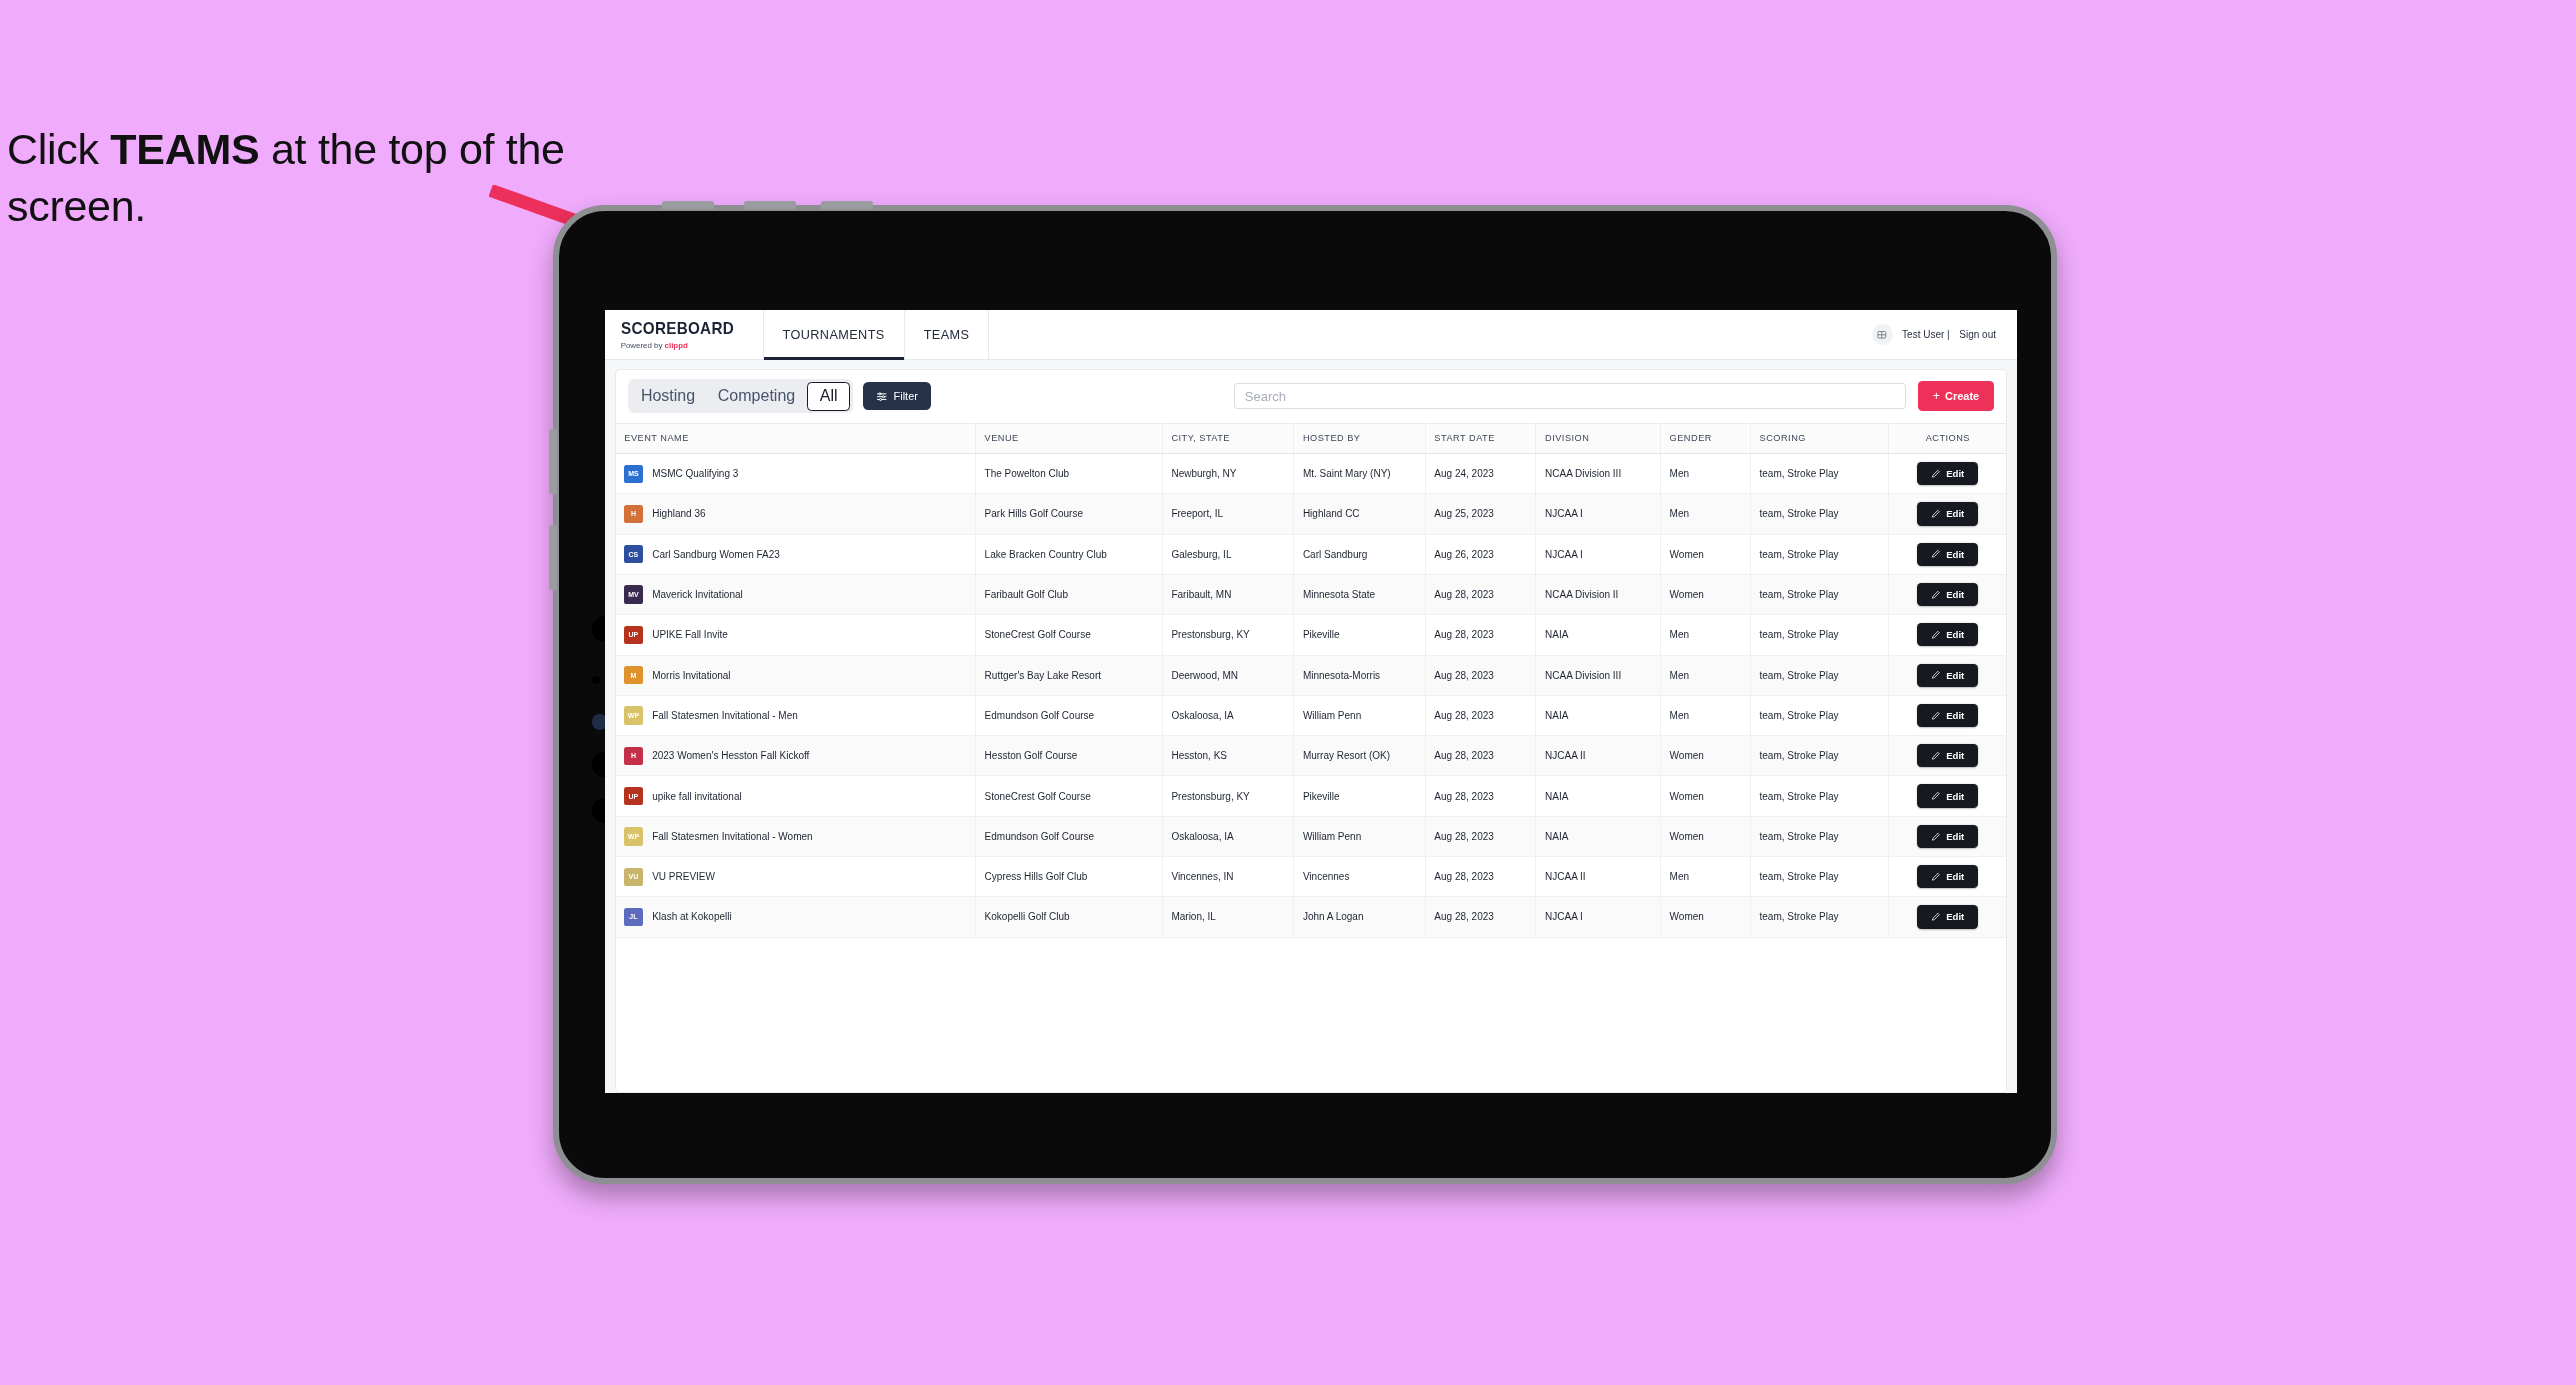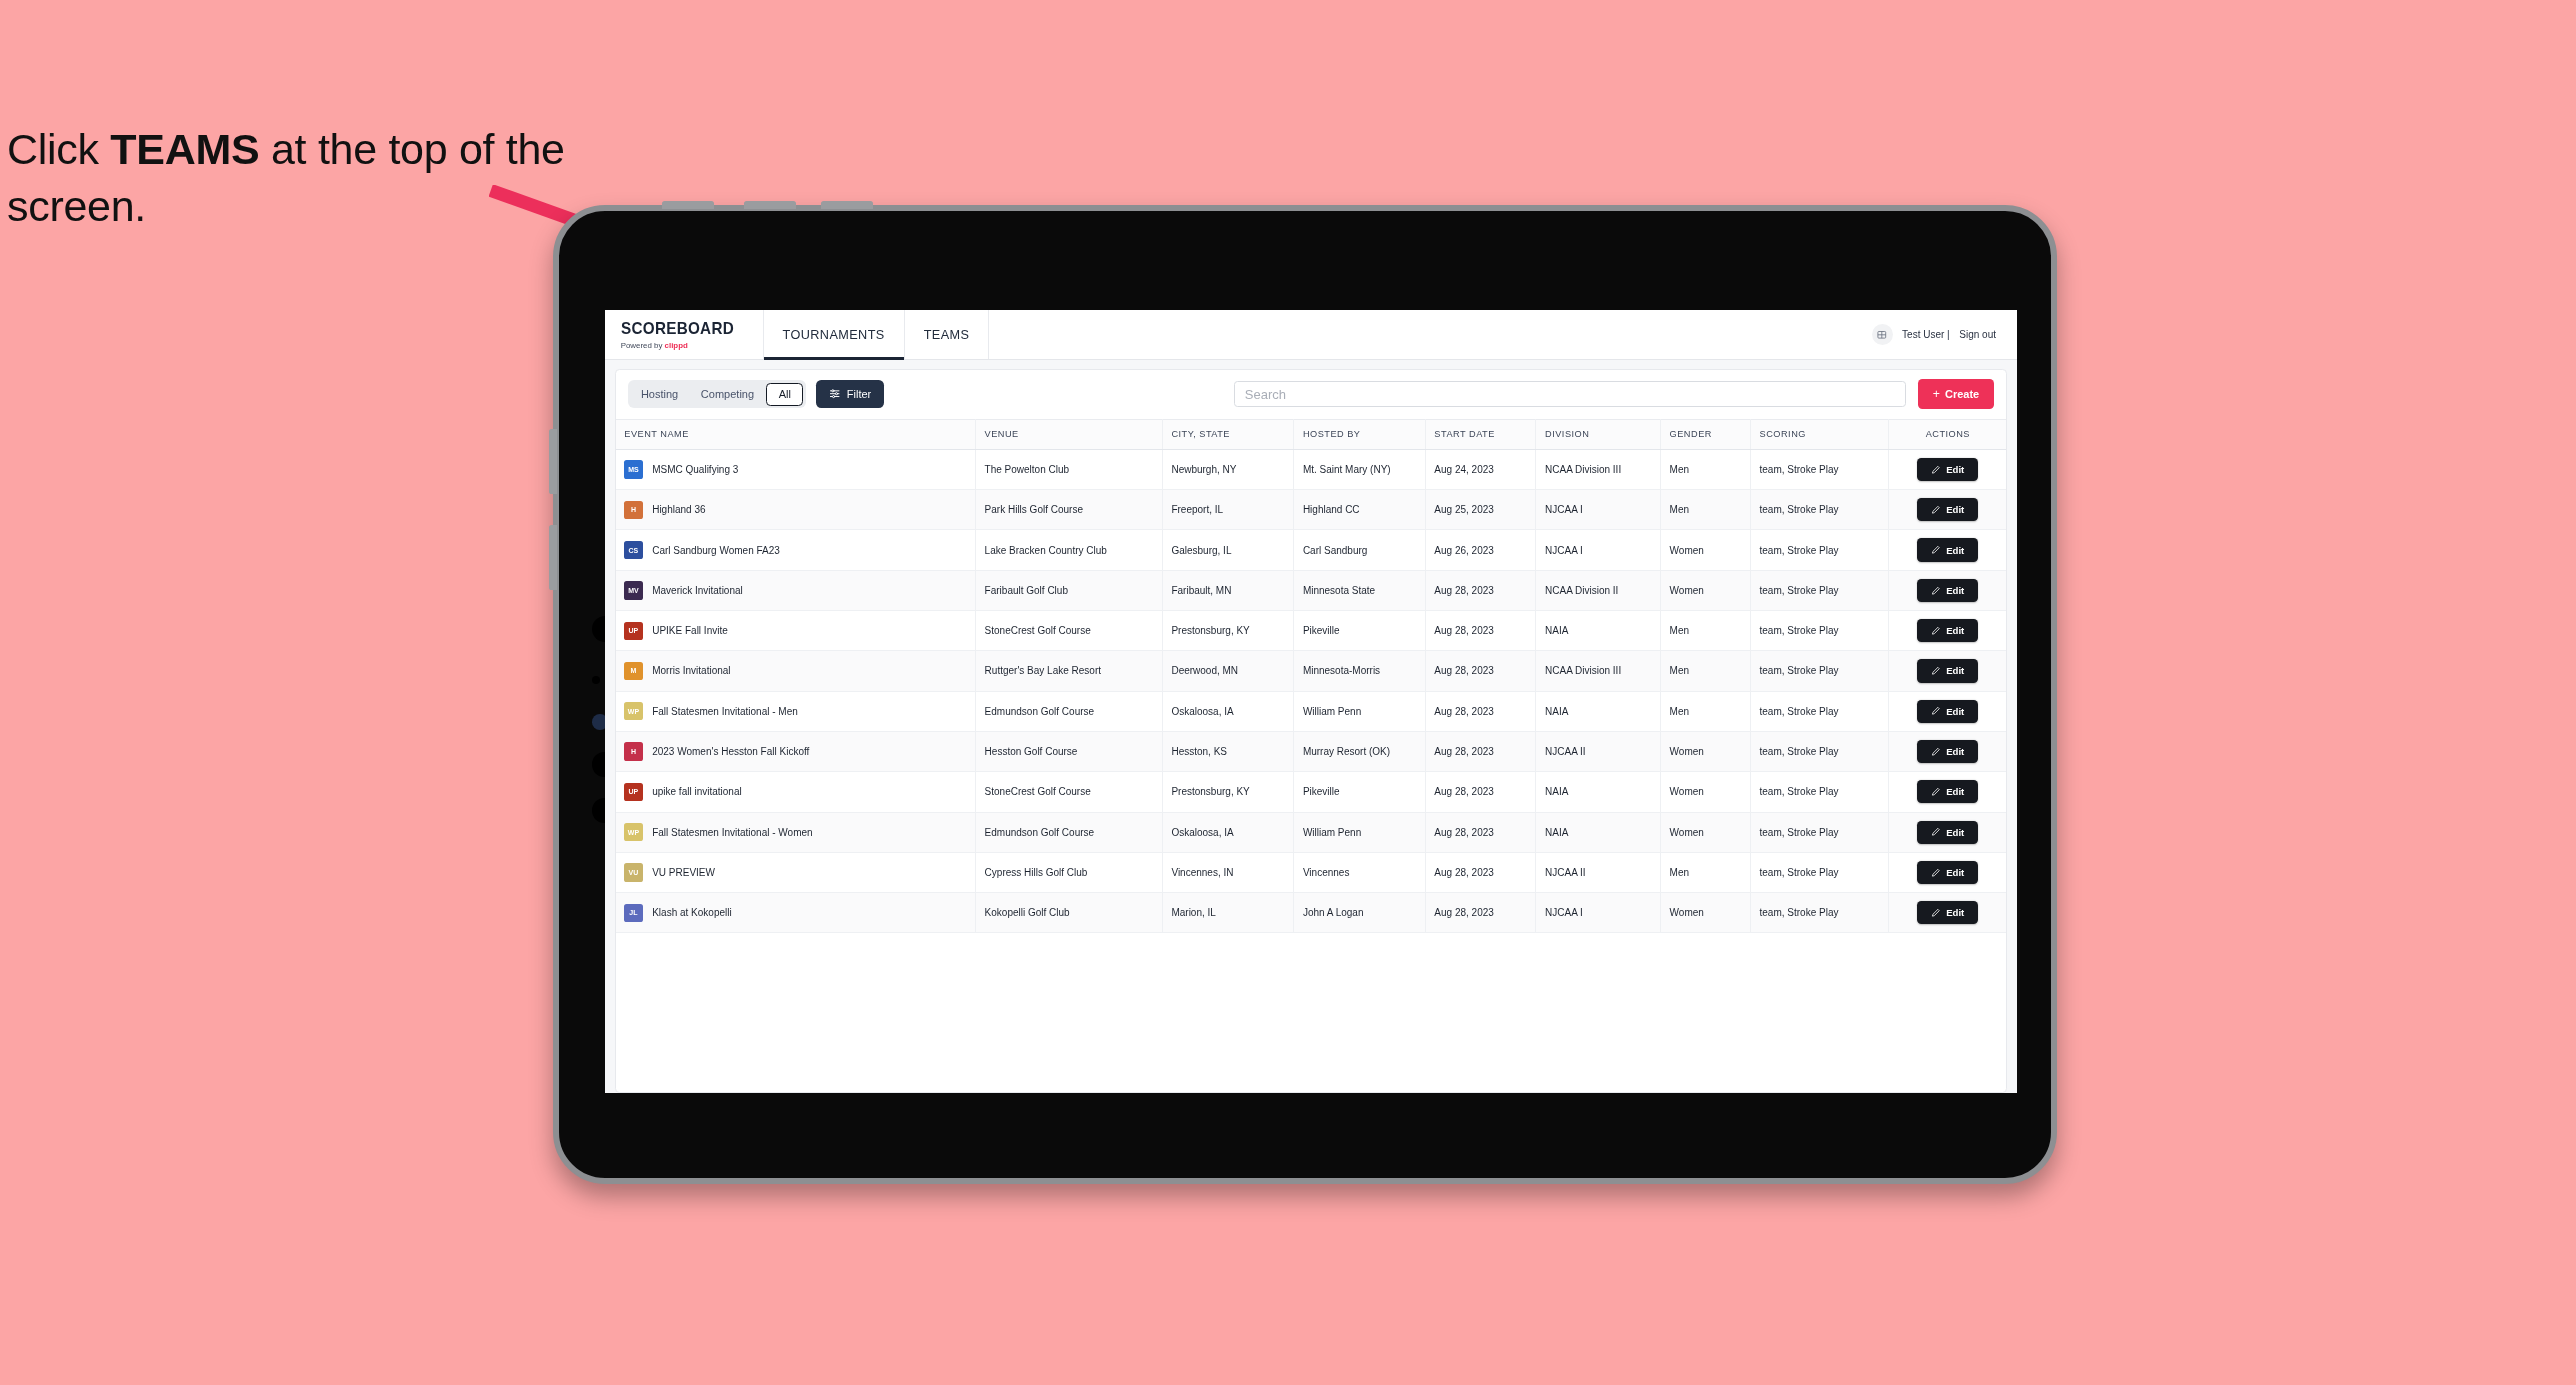--- a/index.html
+++ b/index.html
@@ -2,21 +2,21 @@
 <html style="font-size:14px"><head>
 <meta charset="utf-8">
 <style>
   * { box-sizing: border-box; margin: 0; padding: 0; }
   html, body {
     width: 2576px; height: 1386px;
     background: #ffffff;
     font-family: "Liberation Sans", sans-serif;
     overflow: hidden;
   }
-  #stage { position: relative; width: 2576px; height: 1386px; background: #fca5a5; }
+  #stage { position: relative; width: 2576px; height: 1386px; background: #f0abfc; }
 
   
   .caption {
     position: absolute;
     left: 7px; top: 121px;
     width: 559px;
     font-size: 43px;
     line-height: 1.32;
     color: #111111;
     letter-spacing: -0.3px;
@@ -110,21 +110,21 @@
   
   .content { background: #f6f7f9; padding: 8.7px 9.6px 0 9.6px; height: calc(100% - 50px); }
   .panel { background: #fff; border: 0.9px solid #e7e9ed; border-radius: 4.4px; height: 100%; overflow: hidden; }
 
   .toolbar { display: flex; align-items: center; padding: 9.6px 12.2px; gap: 10.5px; }
   .seg {
     display: flex; align-items: center; background: #ebedf0;
     border-radius: 6.1px; padding: 2.6px; gap: 1.7px;
   }
   .seg-item {
-    font-size: 11px; color: #49536a; padding: 5.2px 10.5px;
+    font-size: 16px; color: #49536a; padding: 5.2px 10.5px;
     border-radius: 4.4px; cursor: pointer; white-space: nowrap;
   }
   .seg-item.on {
     background: #ffffff; color: #151c28; border: 1.4px solid #141a24;
     font-weight: 400; padding: 4.4px 11.4px;
   }
   .filter-btn {
     display: flex; align-items: center; gap: 6.1px;
     background: #253247; color: #fff; font-size: 11px;
     padding: 7.9px 13px; border-radius: 5.2px; cursor: pointer;

